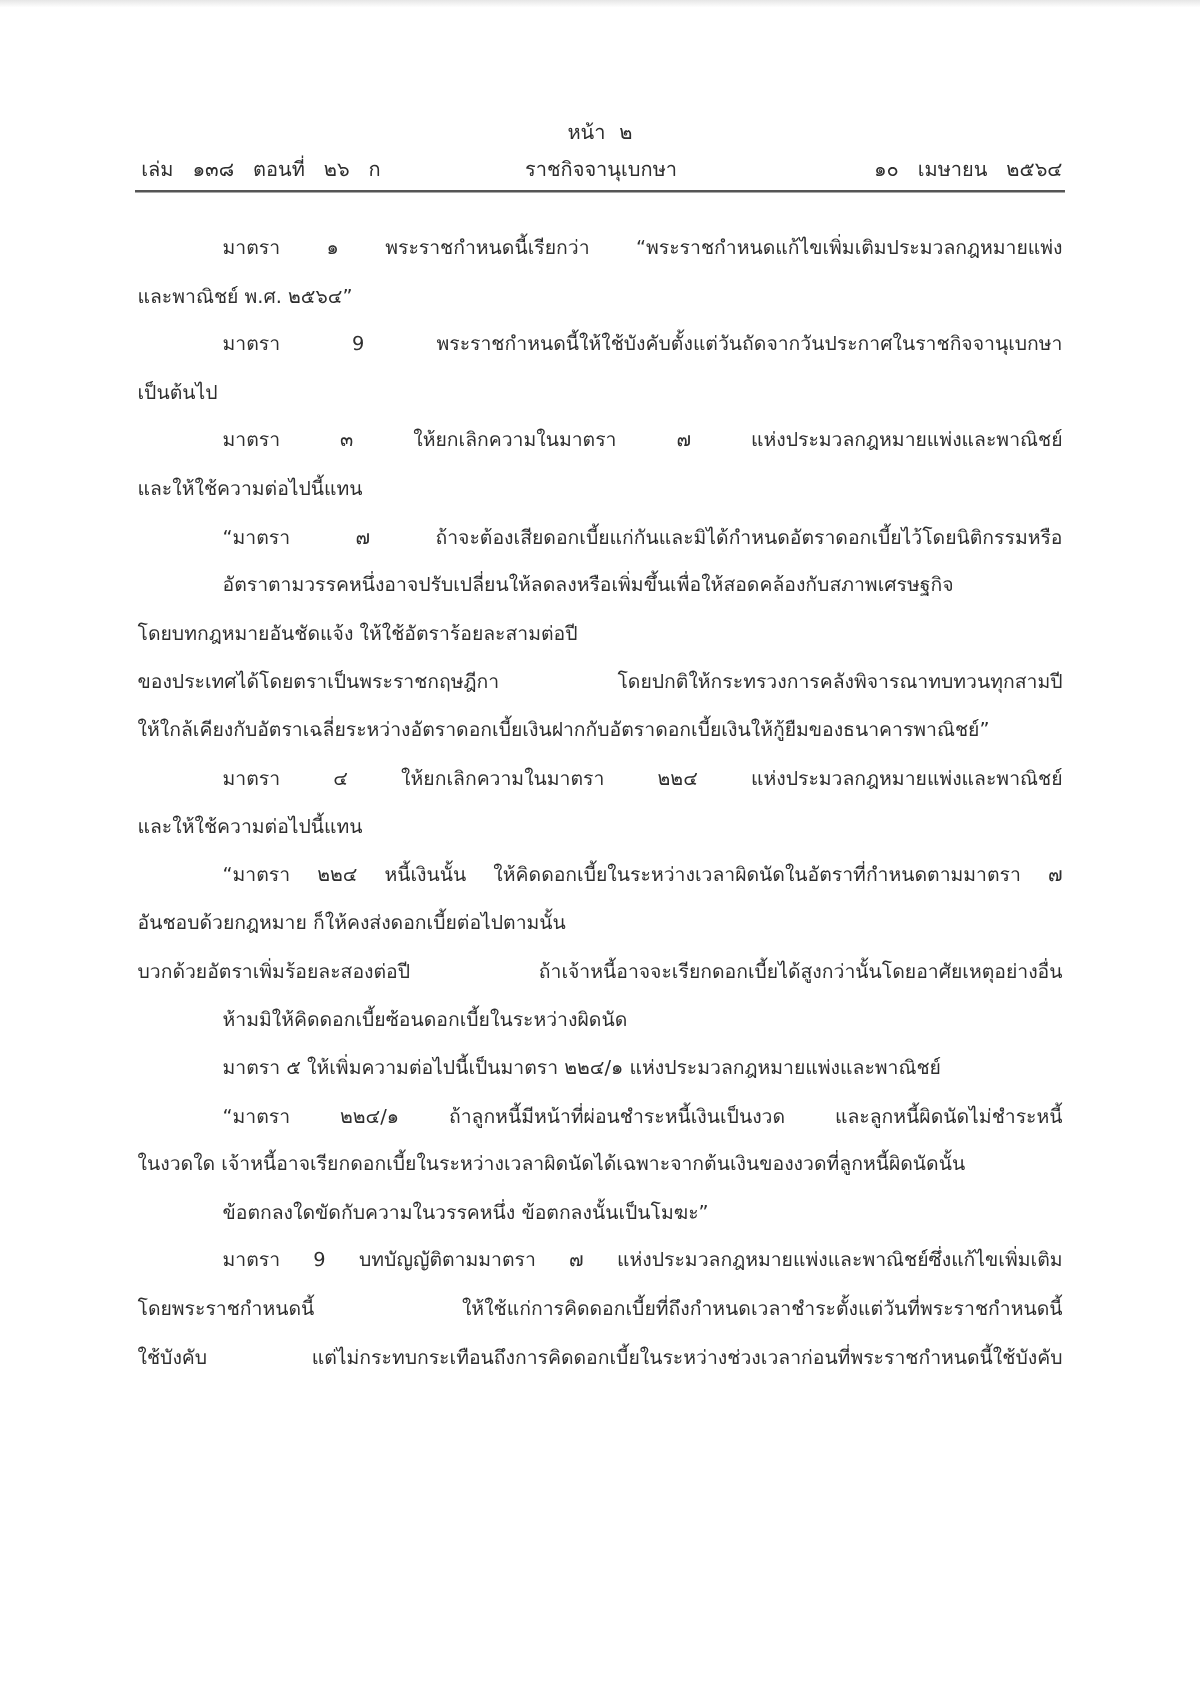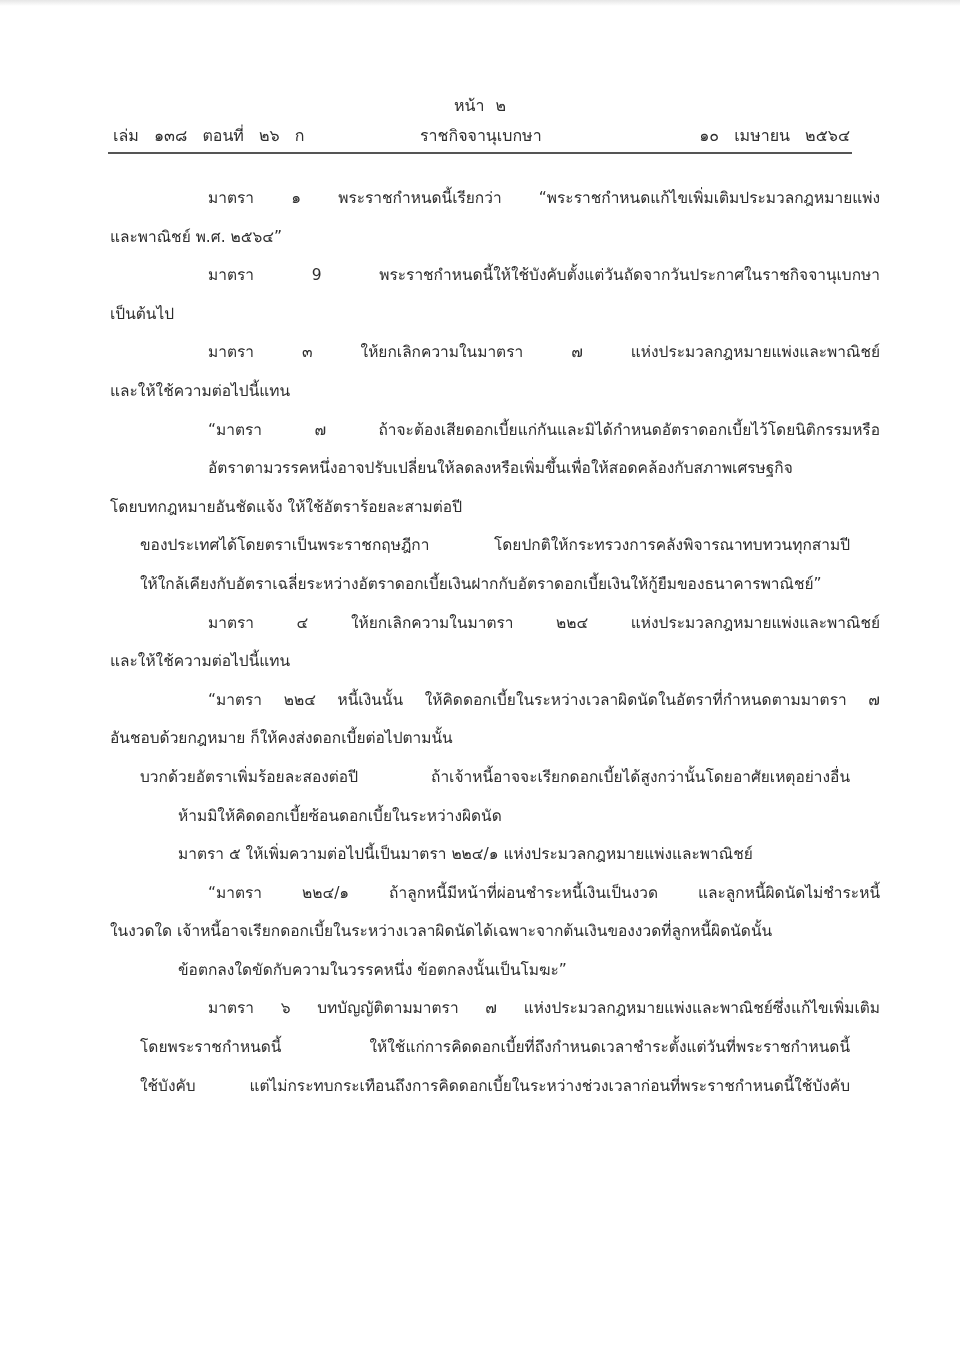--- a/index.html
+++ b/index.html
@@ -85,21 +85,20 @@
   }
   .line {
     display: block;
     height: 38.6px;
     white-space: nowrap;
     overflow: hidden;
   }
   .line.justify {
     text-align: justify;
     text-align-last: justify;
-    margin-left: 30px;
   }
   .line.indent {
     padding-left: 68px;
   }
   .line.indent.justify {
     width: 672px;
   }
   .line.plain {
     text-align: left;
   }
@@ -145,17 +144,17 @@
     <span class="line plain">อันชอบด้วยกฎหมาย ก็ให้คงส่งดอกเบี้ยต่อไปตามนั้น</span>
     <span class="line justify">บวกด้วยอัตราเพิ่มร้อยละสองต่อปี ถ้าเจ้าหนี้อาจจะเรียกดอกเบี้ยได้สูงกว่านั้นโดยอาศัยเหตุอย่างอื่น</span>
     <span class="line indent plain">ห้ามมิให้คิดดอกเบี้ยซ้อนดอกเบี้ยในระหว่างผิดนัด</span>
 
     <span class="line indent plain">มาตรา ๕ ให้เพิ่มความต่อไปนี้เป็นมาตรา ๒๒๔/๑ แห่งประมวลกฎหมายแพ่งและพาณิชย์</span>
 
     <span class="line indent justify">“มาตรา ๒๒๔/๑ ถ้าลูกหนี้มีหน้าที่ผ่อนชำระหนี้เงินเป็นงวด และลูกหนี้ผิดนัดไม่ชำระหนี้</span>
     <span class="line plain">ในงวดใด เจ้าหนี้อาจเรียกดอกเบี้ยในระหว่างเวลาผิดนัดได้เฉพาะจากต้นเงินของงวดที่ลูกหนี้ผิดนัดนั้น</span>
     <span class="line indent plain">ข้อตกลงใดขัดกับความในวรรคหนึ่ง ข้อตกลงนั้นเป็นโมฆะ”</span>
 
-    <span class="line indent justify">มาตรา ๖ บทบัญญัติตามมาตรา ๗ แห่งประมวลกฎหมายแพ่งและพาณิชย์ซึ่งแก้ไขเพิ่มเติม</span>
+    <span class="line indent justify">มาตรา 9 บทบัญญัติตามมาตรา ๗ แห่งประมวลกฎหมายแพ่งและพาณิชย์ซึ่งแก้ไขเพิ่มเติม</span>
     <span class="line justify">โดยพระราชกำหนดนี้ ให้ใช้แก่การคิดดอกเบี้ยที่ถึงกำหนดเวลาชำระตั้งแต่วันที่พระราชกำหนดนี้</span>
     <span class="line justify">ใช้บังคับ แต่ไม่กระทบกระเทือนถึงการคิดดอกเบี้ยในระหว่างช่วงเวลาก่อนที่พระราชกำหนดนี้ใช้บังคับ</span>
   </div>
 </div>
 
 </body></html>

